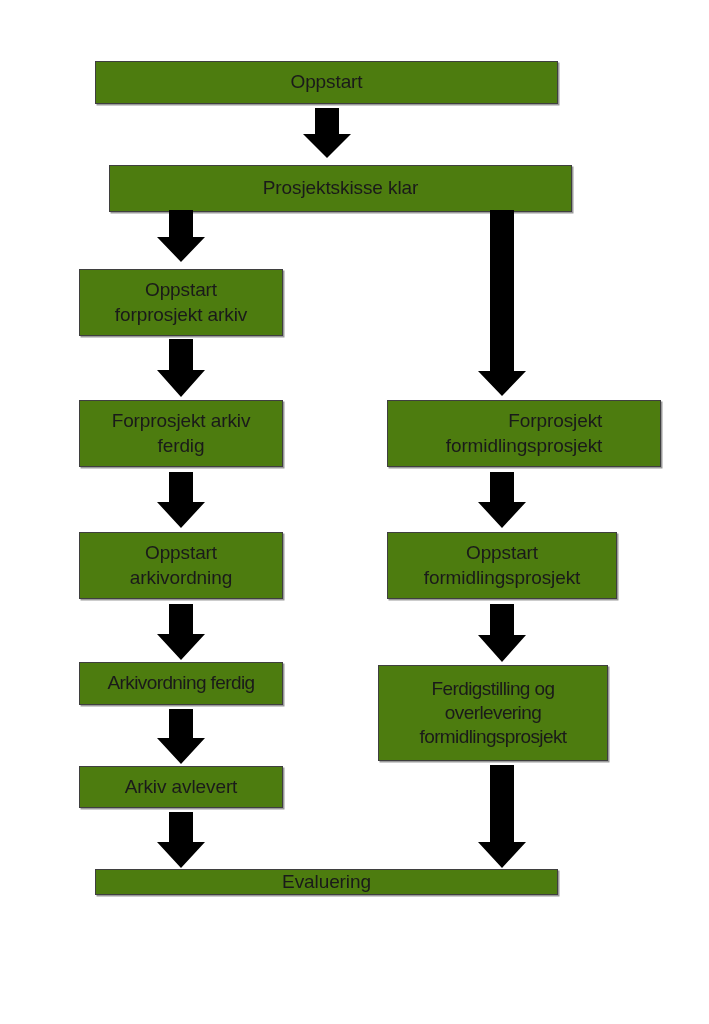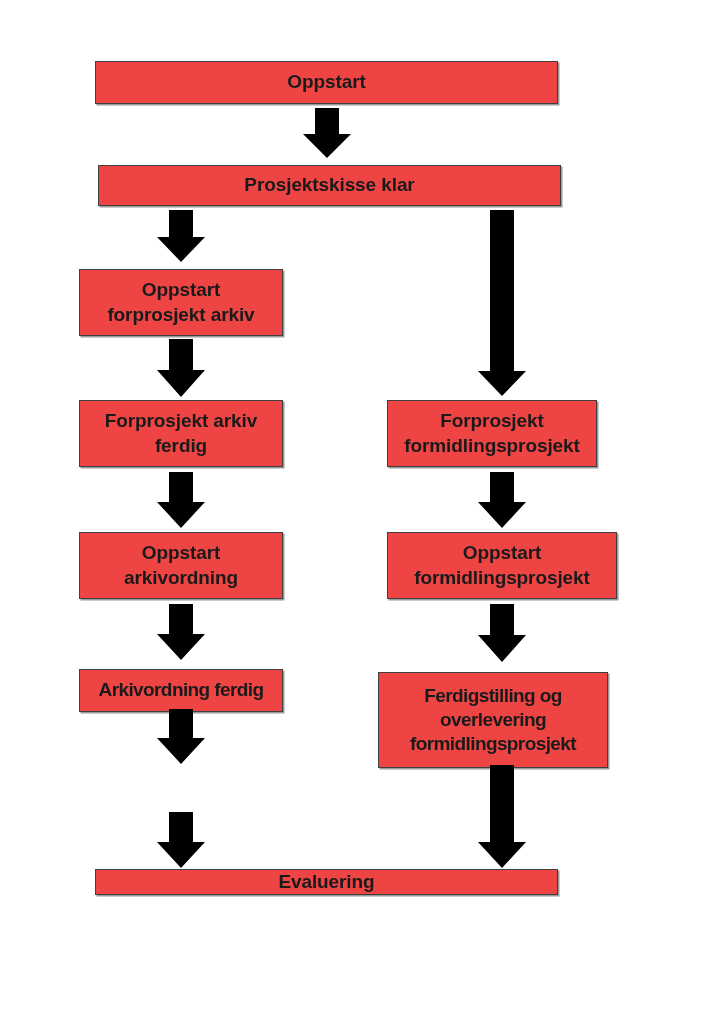--- a/index.html
+++ b/index.html
@@ -15,39 +15,37 @@
   }
   #flowchart {
     position: relative;
     width: 709px;
     height: 1024px;
     background: #ffffff;
   }
   .node {
     position: absolute;
     box-sizing: border-box;
-    background: #ef4444;
+    background: #4d7c0f;
     border: 1.6px solid #3f3f3f;
     box-shadow: 1.5px 1.5px 0 0 #9a9a9a;
     display: flex;
     align-items: center;
     justify-content: center;
     text-align: center;
     color: #1a1a1a;
     font-size: 19px;
     line-height: 1.28;
     letter-spacing: -0.1px;
     padding: 2px 6px;
     white-space: pre-line;
-    font-weight: bold;
   }
   .node.tight {
     letter-spacing: -0.6px;
     font-size: 19px;
-    margin-top: 7px;
   }
   .arrow {
     position: absolute;
     display: block;
   }
   .arrow svg {
     display: block;
     width: 100%;
     height: 100%;
   }
@@ -63,21 +61,21 @@
   <div class="node" style="left:95px; top:61px; width:463px; height:43px;">
     <span>Oppstart</span>
   </div>
 
   <span class="arrow" style="left:303px; top:108px; width:48px; height:50px;">
     <svg viewBox="0 0 48 50" preserveAspectRatio="none">
       <polygon points="12,0 36,0 36,26 48,26 24,50 0,26 12,26"></polygon>
     </svg>
   </span>
 
-  <div class="node" style="left:98px; top:165px; width:463px; height:41px;">
+  <div class="node" style="left:109px; top:165px; width:463px; height:47px;">
     <span>Prosjektskisse klar</span>
   </div>
 
   <span class="arrow" style="left:157px; top:210px; width:48px; height:52px;">
     <svg viewBox="0 0 48 52" preserveAspectRatio="none">
       <polygon points="12,0 36,0 36,27 48,27 24,52 0,27 12,27"></polygon>
     </svg>
   </span>
 
   <span class="arrow" style="left:478px; top:210px; width:48px; height:186px;">
@@ -122,28 +120,31 @@
   <div class="node tight" style="left:79px; top:662px; width:204px; height:43px;">
     <span>Arkivordning ferdig</span>
   </div>
 
   <span class="arrow" style="left:157px; top:709px; width:48px; height:55px;">
     <svg viewBox="0 0 48 55" preserveAspectRatio="none">
       <polygon points="12,0 36,0 36,29 48,29 24,55 0,29 12,29"></polygon>
     </svg>
   </span>
 
+  <div class="node" style="left:79px; top:766px; width:204px; height:42px;">
+    <span>Arkiv avlevert</span>
+  </div>
 
   <span class="arrow" style="left:157px; top:812px; width:48px; height:56px;">
     <svg viewBox="0 0 48 56" preserveAspectRatio="none">
       <polygon points="12,0 36,0 36,30 48,30 24,56 0,30 12,30"></polygon>
     </svg>
   </span>
 
-  <div class="node" style="left:387px; top:400px; width:210px; height:67px;">
+  <div class="node" style="left:387px; top:400px; width:274px; height:67px;text-align:right;">
     <span>Forprosjekt
 formidlingsprosjekt</span>
   </div>
 
   <span class="arrow" style="left:478px; top:472px; width:48px; height:56px;">
     <svg viewBox="0 0 48 56" preserveAspectRatio="none">
       <polygon points="12,0 36,0 36,30 48,30 24,56 0,30 12,30"></polygon>
     </svg>
   </span>
 

